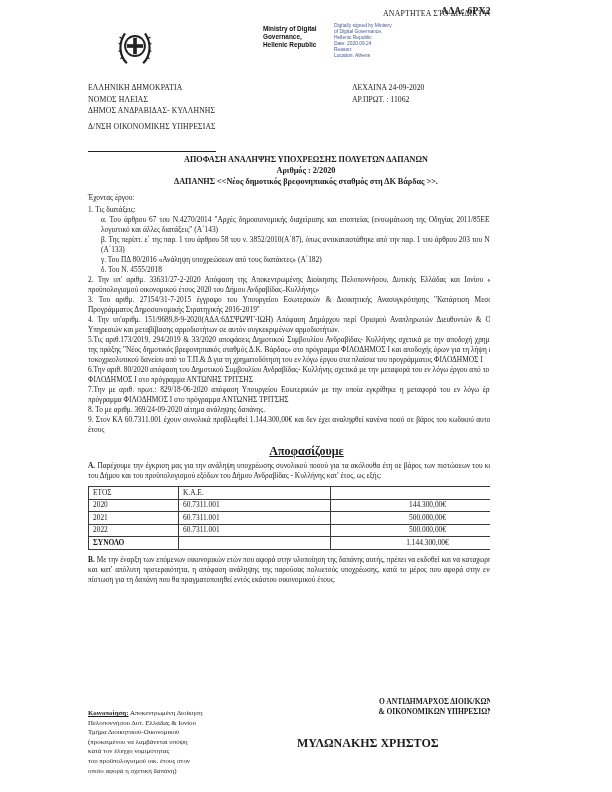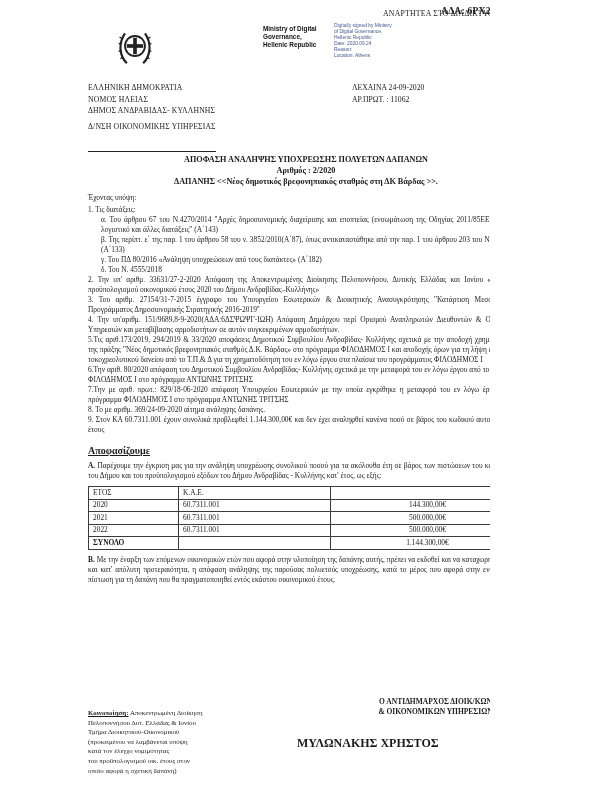--- a/index.html
+++ b/index.html
@@ -28,21 +28,21 @@
     font-size: 4.9px; line-height: 5.9px; color: #46598f;
   }
   .sender { left: 88px; top: 82px; font-size: 7.7px; line-height: 11.5px; letter-spacing: .15px; }
   .sender .dept { margin-top: 4px; display: inline-block; border-bottom: 1px solid #222; padding-bottom: 19px; }
   .ref { left: 352px; top: 82px; font-size: 7.7px; line-height: 11.5px; }
   .title-block { left: 0; top: 155px; width: 612px; text-align: center; font-weight: bold; font-size: 8.2px; line-height: 10.8px; }
   .content { left: 88px; top: 193px; width: 437px; font-size: 7.4px; line-height: 10px; text-align: justify; }
   .content p { margin: 0; }
   .having { margin-bottom: 2px !important; }
   .sub { padding-left: 13px; }
-  .decide { text-align: left; font-weight: bold; text-decoration: underline; margin: 11px 0 5px 0 !important; font-size: 10px; }
+  .decide { text-align: center; font-weight: bold; text-decoration: underline; margin: 11px 0 5px 0 !important; font-size: 12px; }
   .doc-table { width: 100%; border-collapse: collapse; margin: 5px 0; font-size: 7.4px; }
   .doc-table td { border: 1px solid #3a3a3a; padding: 1.5px 4px; line-height: 8.6px; vertical-align: middle; }
   .w1 { width: 90px; } .w2 { width: 152px; }
   .num { text-align: center; }
   .c { text-align: right; font-family: Liberation Mono, monospace; }
   .b { font-weight: bold; }
   .sig-title { left: 338px; top: 697px; width: 195px; text-align: center; font-weight: bold; font-size: 7.5px; line-height: 10px; }
   .signer { left: 297px; top: 736px; font-weight: bold; font-size: 12px; white-space: nowrap; }
   .cc { left: 88px; top: 708px; width: 162px; font-size: 6.9px; line-height: 9.6px; }
   .cc-label { font-weight: bold; text-decoration: underline; }
@@ -92,21 +92,21 @@
     <div>ΑΡ.ΠΡΩΤ. : 11062</div>
   </div>
 
   <div class="abs title-block">
     <div>ΑΠΟΦΑΣΗ ΑΝΑΛΗΨΗΣ ΥΠΟΧΡΕΩΣΗΣ ΠΟΛΥΕΤΩΝ ΔΑΠΑΝΩΝ</div>
     <div>Αριθμός : 2/2020</div>
     <div>ΔΑΠΑΝΗΣ &lt;&lt;Νέος δημοτικός βρεφονηπιακός σταθμός στη ΔΚ Βάρδας &gt;&gt;.</div>
   </div>
 
   <div class="abs content">
-    <p class="having">Έχοντας υπόψη:</p>
+    <p class="having">Έχοντας έργου:</p>
     <p>1. Τις διατάξεις:</p>
     <p class="sub">α. Του άρθρου 67 του Ν.4270/2014 "Αρχές δημοσιονομικής διαχείρισης και εποπτείας (ενσωμάτωση της Οδηγίας 2011/85ΕΕ) - δημόσιο λογιστικό και άλλες διατάξεις" (Α΄143)</p>
     <p class="sub">β. Της περίπτ. ε΄ της παρ. 1 του άρθρου 58 του ν. 3852/2010(Α΄87), όπως αντικαταστάθηκε από την παρ. 1 του άρθρου 203 του Ν. 4555/2018 (Α΄133)</p>
     <p class="sub">γ. Του ΠΔ 80/2016 «Ανάληψη υποχρεώσεων από τους διατάκτες» (Α΄182)</p>
     <p class="sub">δ. Του Ν. 4555/2018</p>
     <p>2. Την υπ' αριθμ. 33631/27-2-2020 Απόφαση της Αποκεντρωμένης Διοίκησης Πελοποννήσου, Δυτικής Ελλάδας και Ιονίου «Επικύρωση προϋπολογισμού οικονομικού έτους 2020 του Δήμου Ανδραβίδας–Κυλλήνης»</p>
     <p>3. Του αριθμ. 27154/31-7-2015 έγγραφο του Υπουργείου Εσωτερικών &amp; Διοικητικής Ανασυγκρότησης "Κατάρτιση Μεσοπρόθεσμου Προγράμματος Δημοσιονομικής Στρατηγικής 2016-2019"</p>
     <p>4. Την υπ'αριθμ. 151/9689,8-9-2020(ΑΔΑ:6ΔΣΨΩΨΓ-ΙΩΗ) Απόφαση Δημάρχου περί Ορισμού Αναπληρωτών Διευθυντών &amp; Οικονομικών Υπηρεσιών και μεταβίβασης αρμοδιοτήτων σε αυτόν συγκεκριμένων αρμοδιοτήτων.</p>
     <p>5.Τις αριθ.173/2019, 294/2019 &amp; 33/2020 αποφάσεις Δημοτικού Συμβουλίου Ανδραβίδας- Κυλλήνης σχετικά με την αποδοχή χρηματοδότησης της πράξης "Νέος δημοτικός βρεφονηπιακός σταθμός Δ.Κ. Βάρδας» στο πρόγραμμα ΦΙΛΟΔΗΜΟΣ Ι και αποδοχής όρων για τη λήψη επενδυτικού τοκοχρεολυτικού δανείου από το Τ.Π.&amp; Δ για τη χρηματοδότηση του εν λόγω έργου στα πλαίσια του προγράμματος ΦΙΛΟΔΗΜΟΣ Ι</p>
     <p>6.Την αριθ. 80/2020 απόφαση του Δημοτικού Συμβουλίου Ανδραβίδας- Κυλλήνης σχετικά με την μεταφορά του εν λόγω έργου από το πρόγραμμα ΦΙΛΟΔΗΜΟΣ Ι στο πρόγραμμα ΑΝΤΩΝΗΣ ΤΡΙΤΣΗΣ</p>

